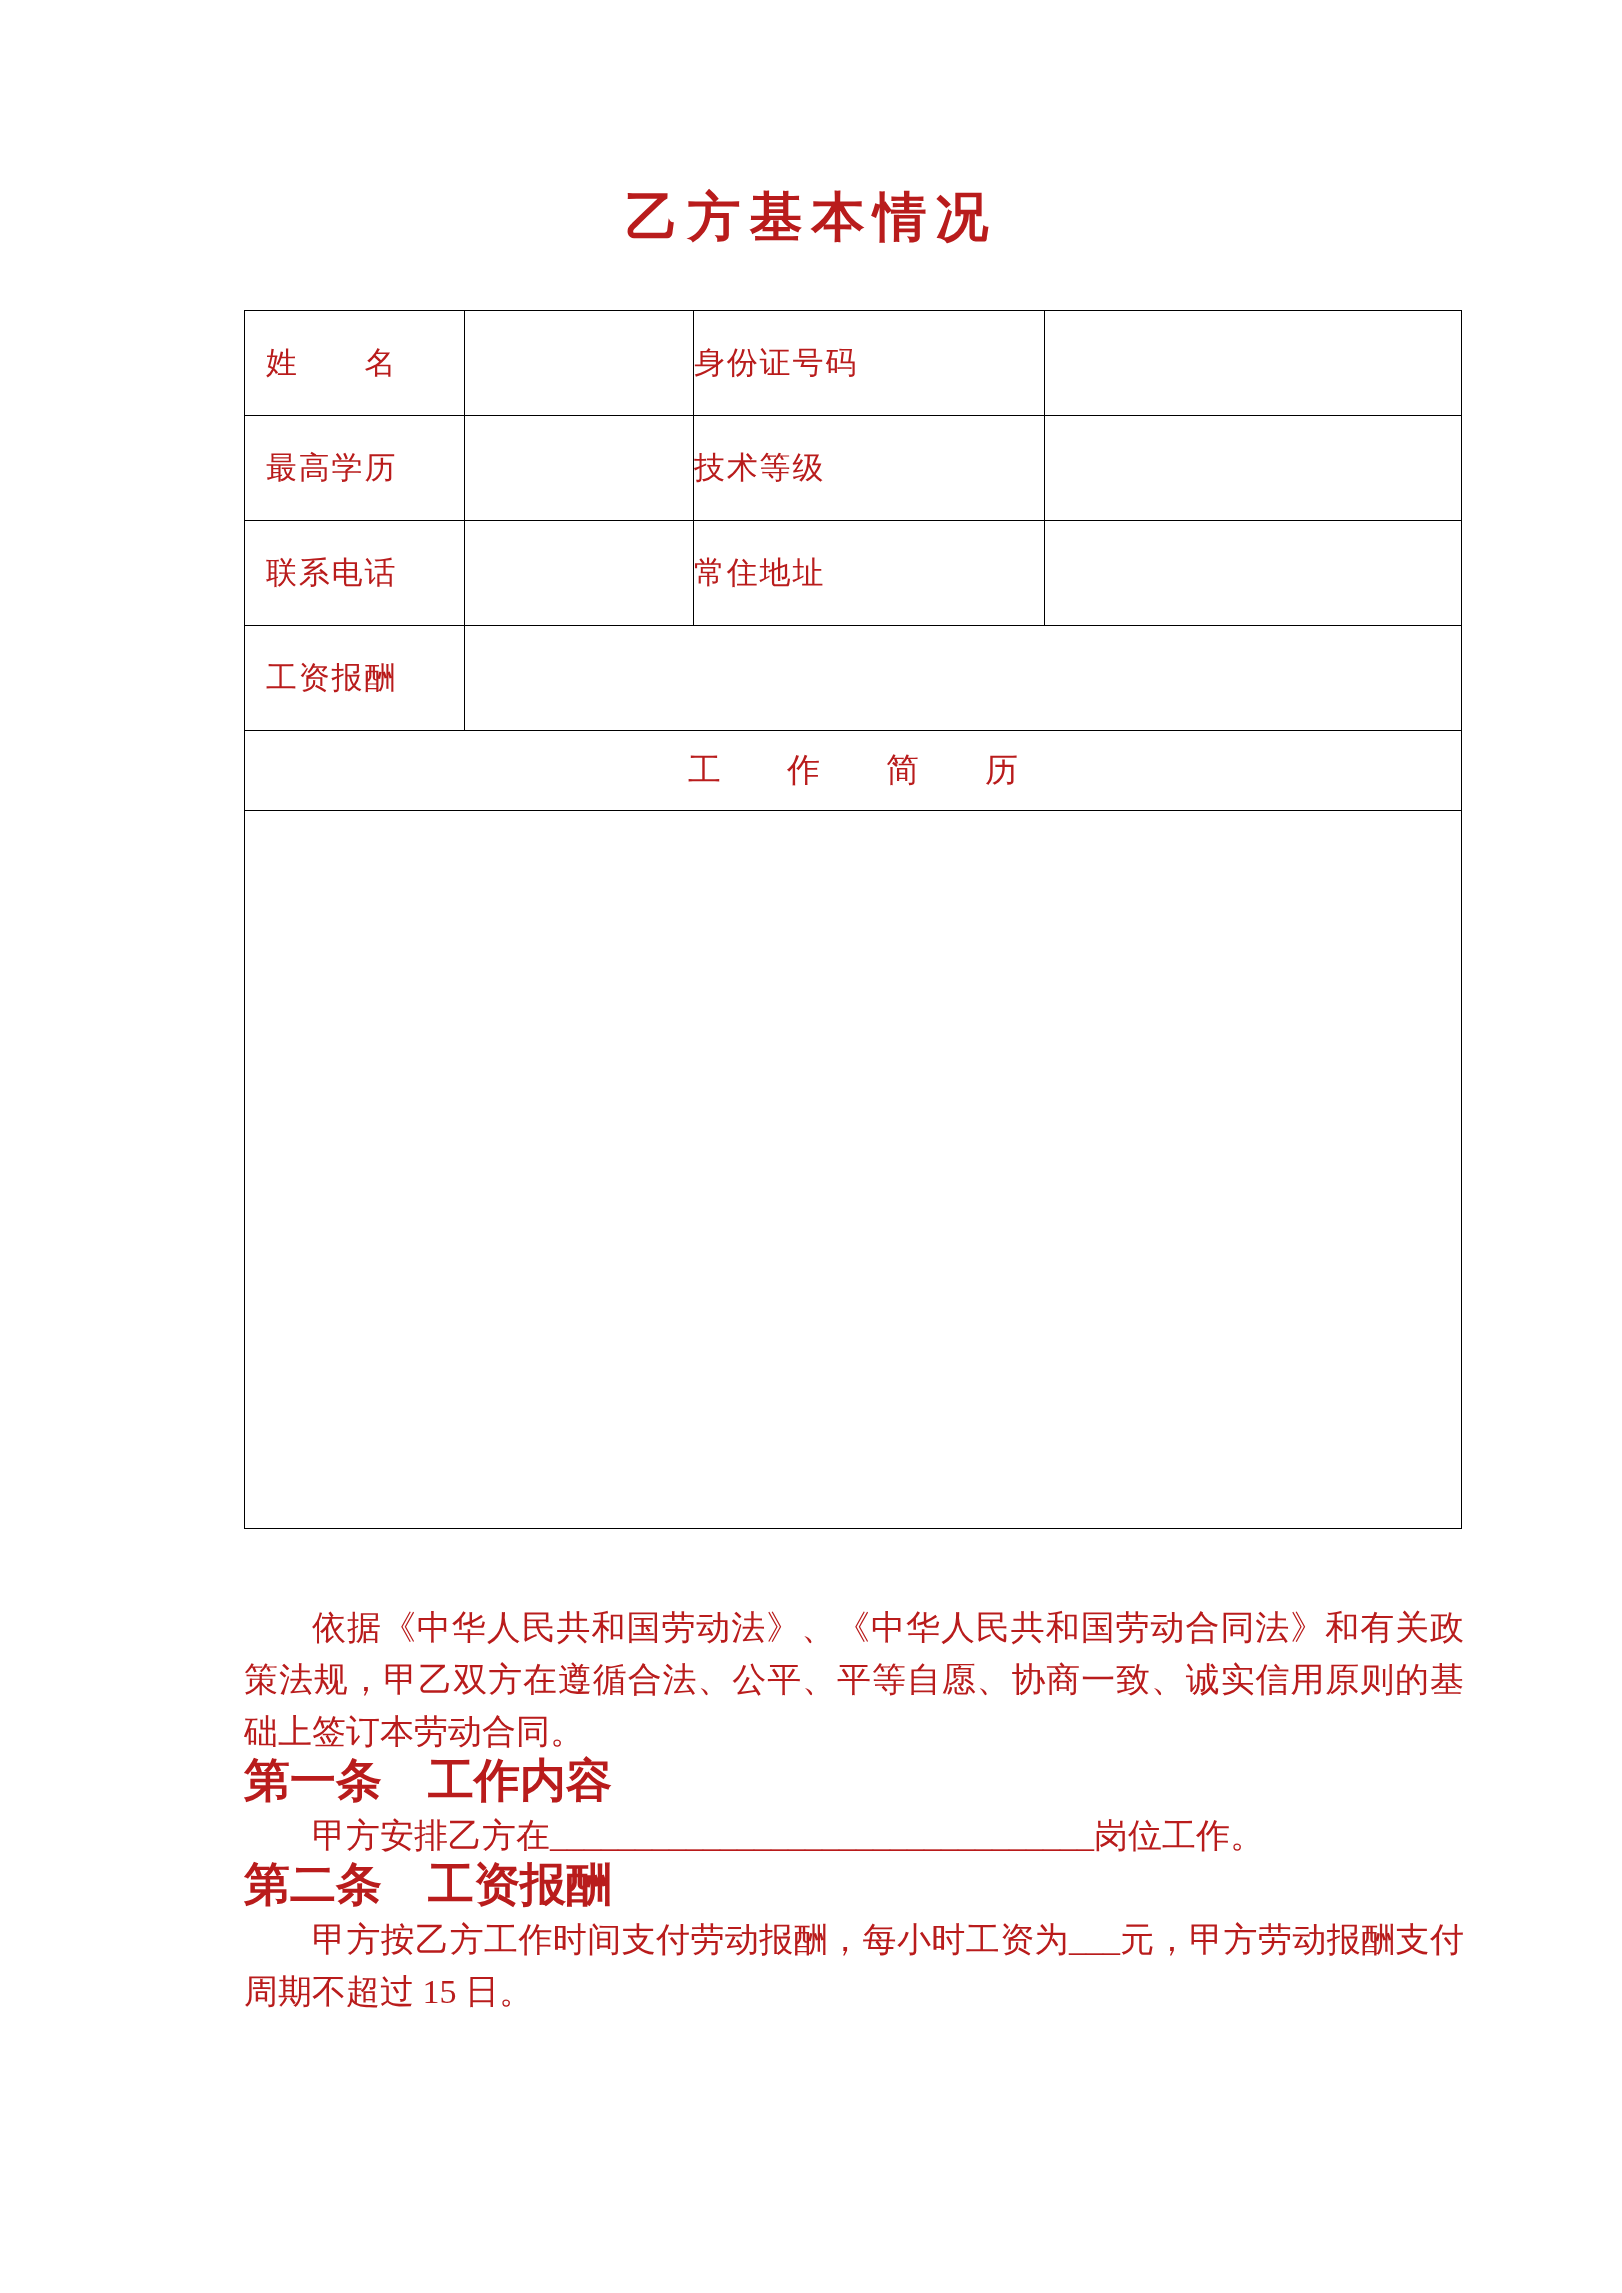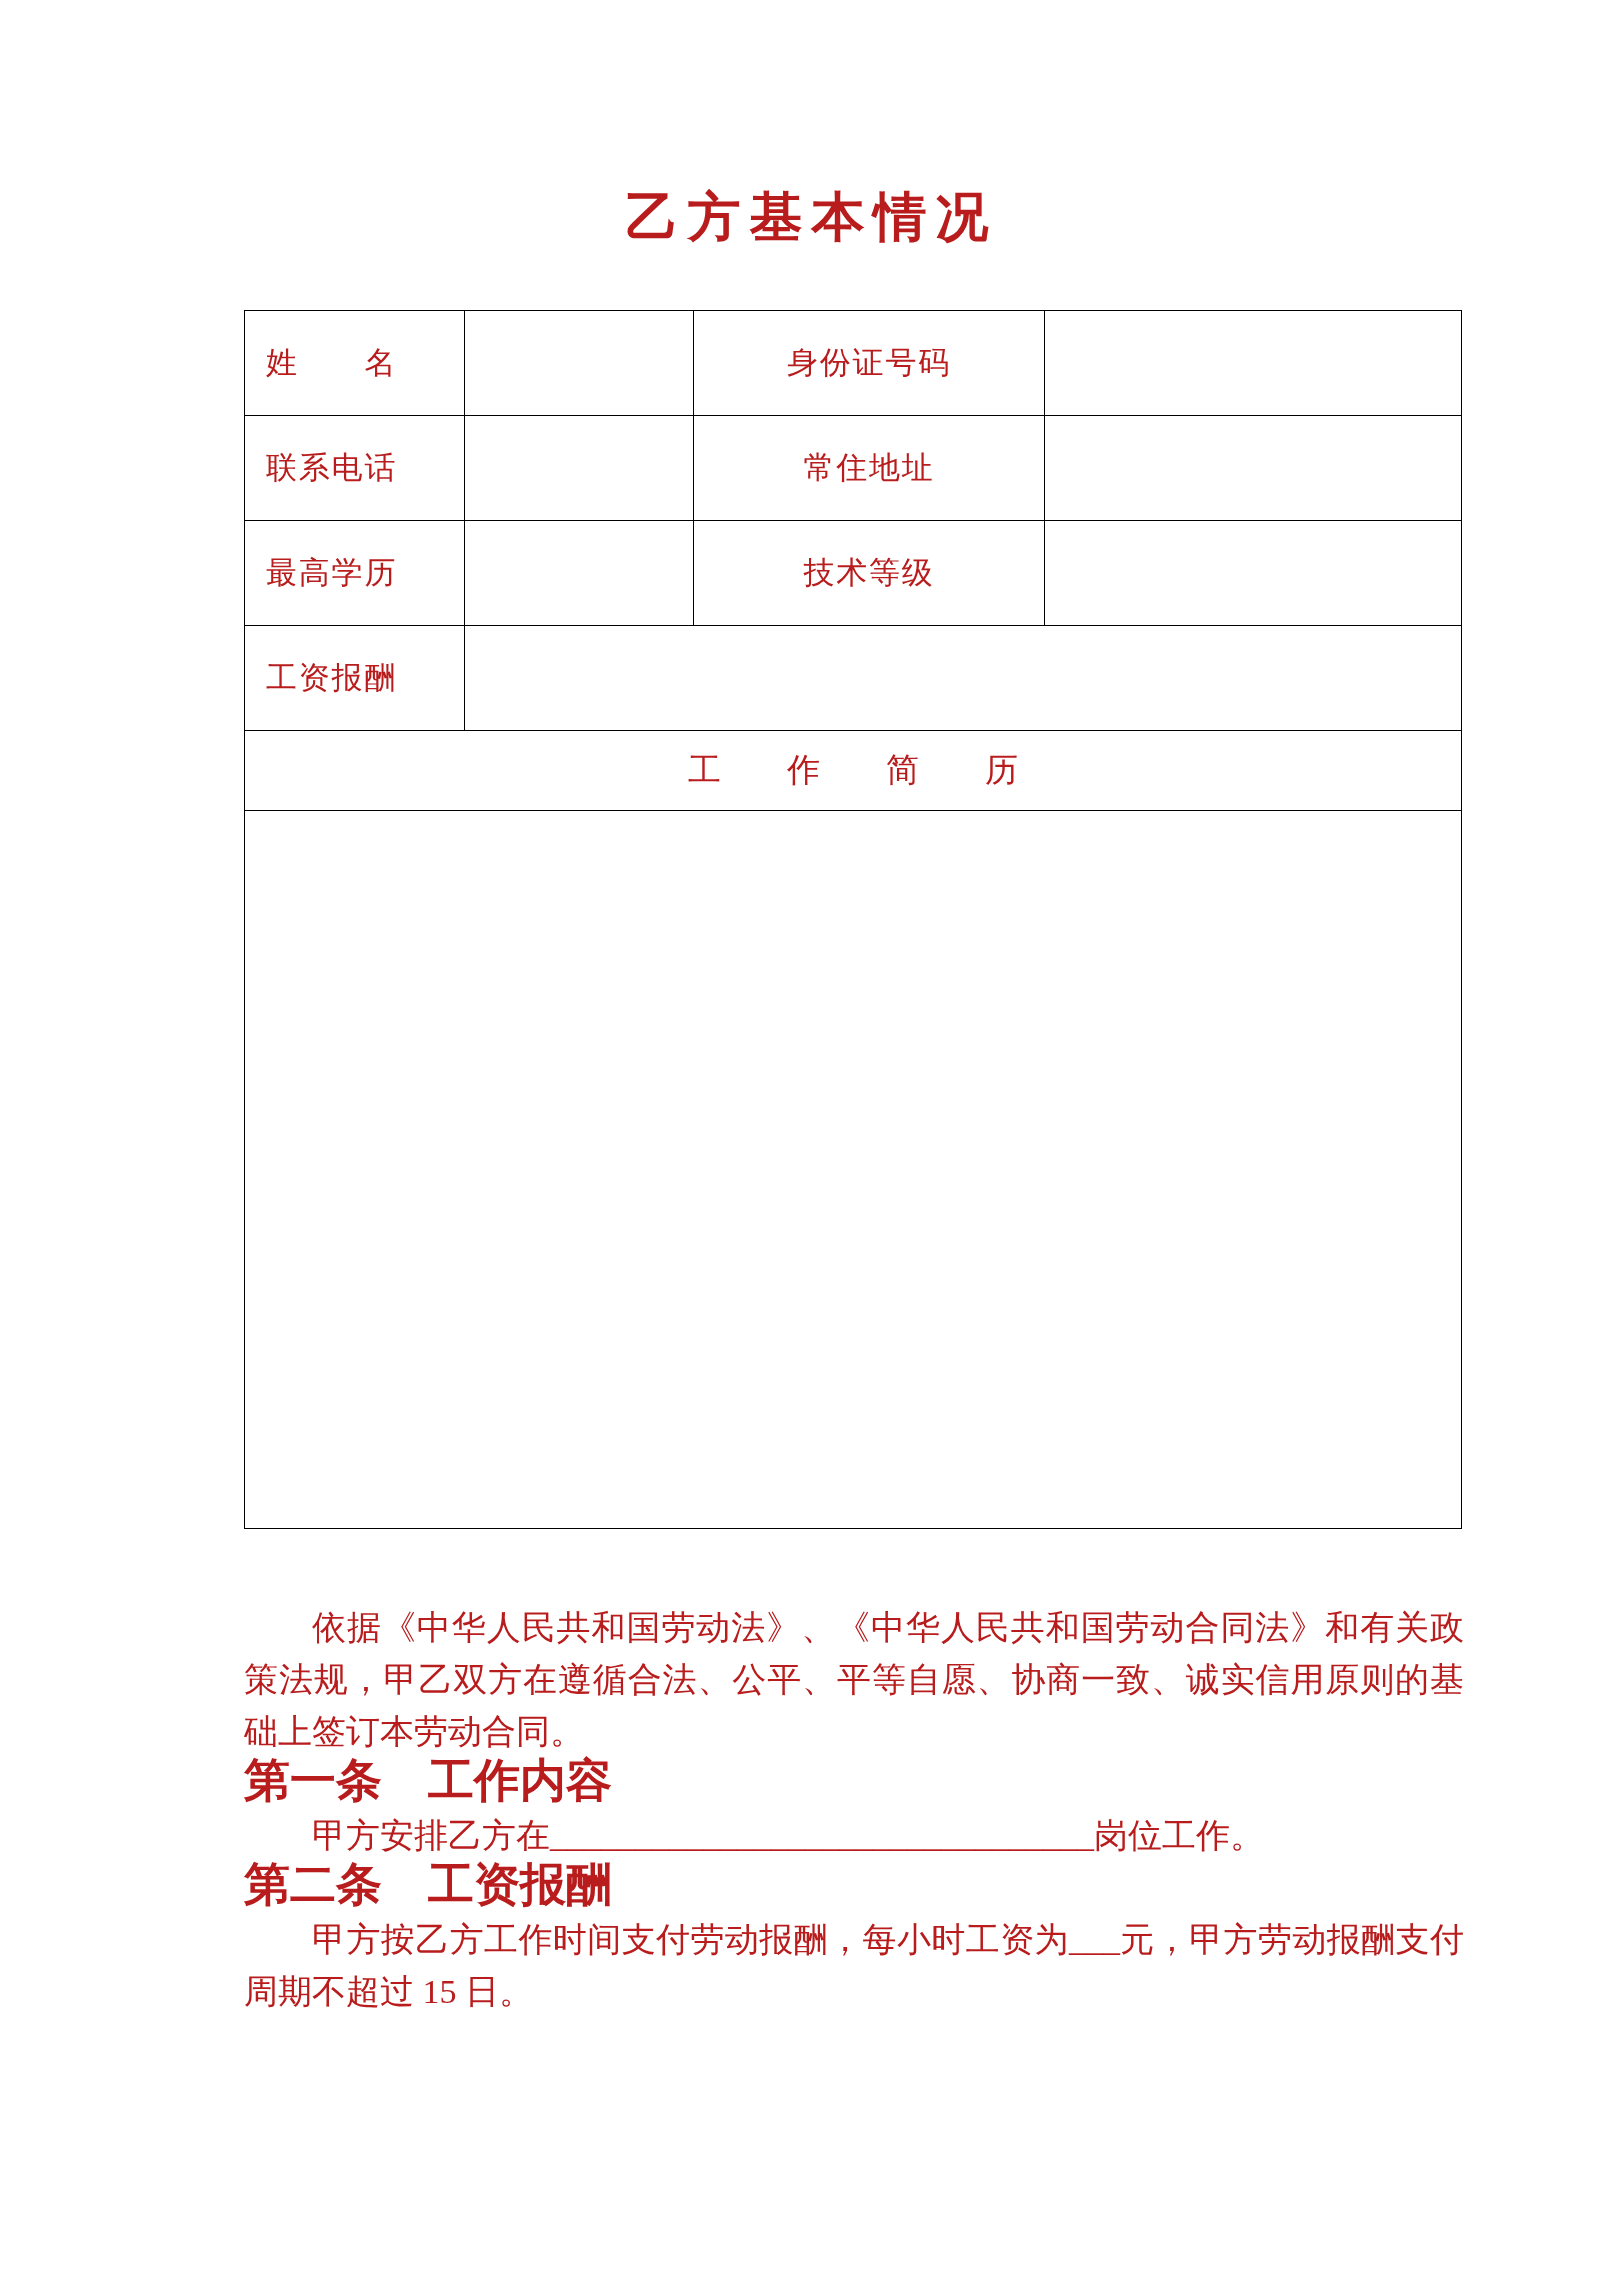--- a/index.html
+++ b/index.html
@@ -29,21 +29,21 @@
     margin: 56px 0 0 244px;
   }
   .info-table td {
     border: 1.8px solid #000000;
     font-size: 31px;
     vertical-align: middle;
     padding: 0;
   }
   .info-table tr.row-std { height: 105px; }
   td.label-left { text-align: left; padding-left: 21px; letter-spacing: 1.8px; }
-  td.label-center { text-align: center; letter-spacing: 1.8px; }
+  td.label-center { letter-spacing: 1.8px; }
   td.value-cell { background: #ffffff; }
   td.resume-header-cell {
     height: 80px;
     text-align: center;
     font-size: 33px;
   }
   td.resume-body-cell {
     height: 718px;
     vertical-align: top;
   }
@@ -82,29 +82,29 @@
       <col style="width:417px">
     </colgroup>
     <tbody>
       <tr class="row-std">
         <td class="label-left">姓　　名</td>
         <td class="value-cell"></td>
         <td class="label-center">身份证号码</td>
         <td class="value-cell"></td>
       </tr>
       <tr class="row-std">
+        <td class="label-left">最高学历</td>
+        <td class="value-cell"></td>
+        <td class="label-center">技术等级</td>
+        <td class="value-cell"></td>
+      </tr>
+      <tr class="row-std">
         <td class="label-left">联系电话</td>
         <td class="value-cell"></td>
         <td class="label-center">常住地址</td>
-        <td class="value-cell"></td>
-      </tr>
-      <tr class="row-std">
-        <td class="label-left">最高学历</td>
-        <td class="value-cell"></td>
-        <td class="label-center">技术等级</td>
         <td class="value-cell"></td>
       </tr>
       <tr class="row-std">
         <td class="label-left">工资报酬</td>
         <td class="value-cell" colspan="3"></td>
       </tr>
       <tr>
         <td class="resume-header-cell" colspan="4">工　　作　　简　　历</td>
       </tr>
       <tr>

